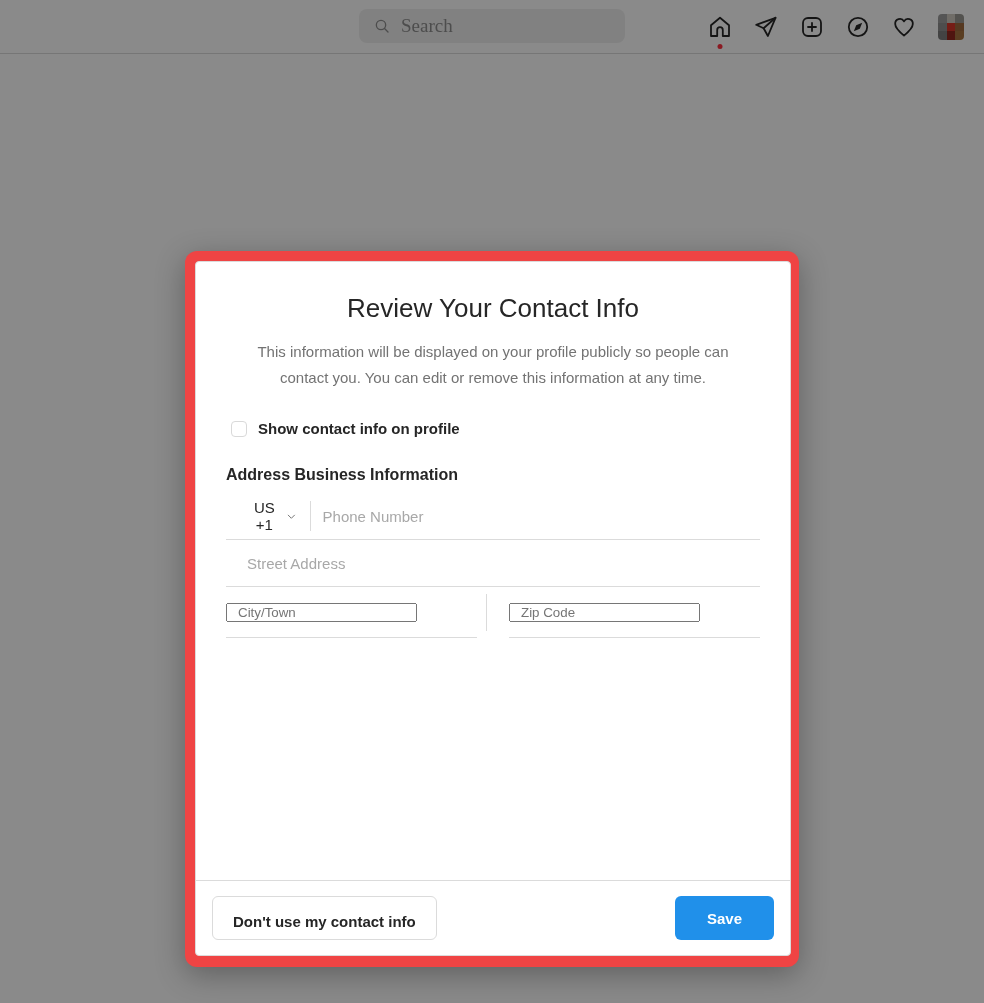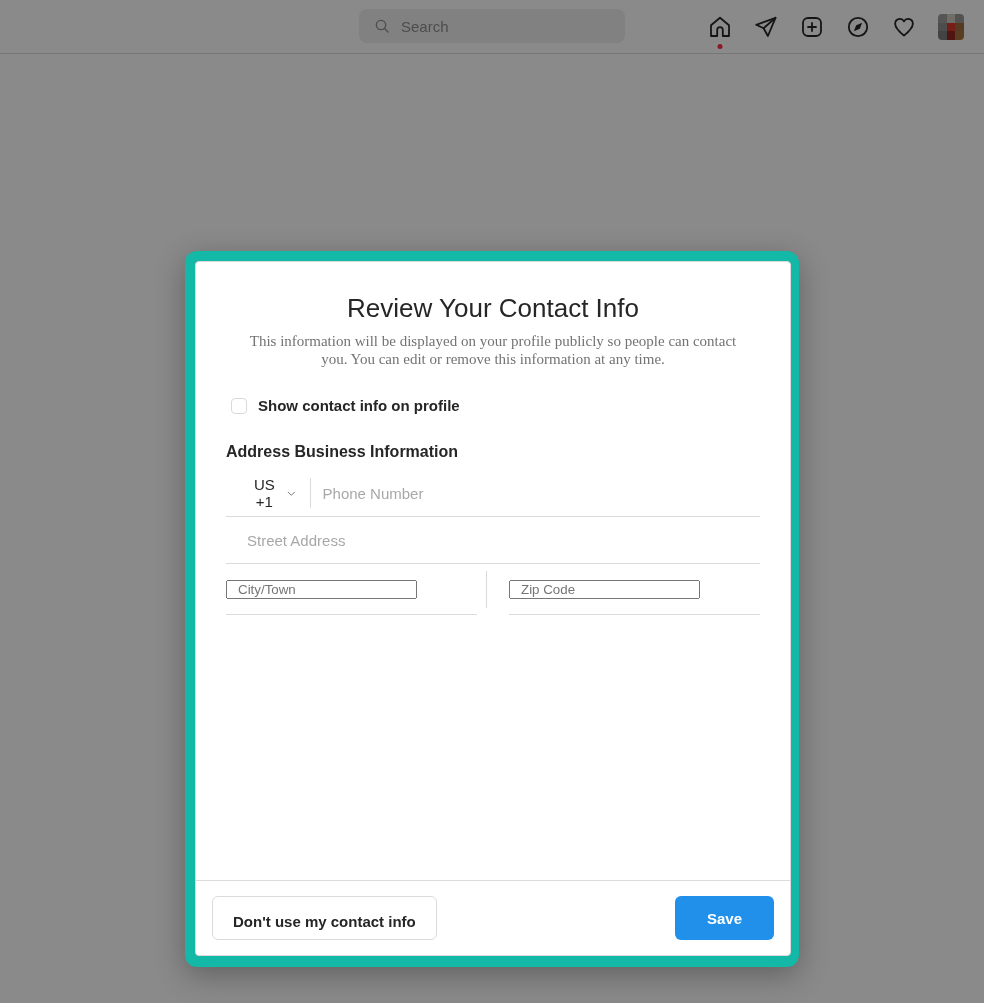--- a/index.html
+++ b/index.html
@@ -29,22 +29,22 @@
   }
   .search {
     position: absolute; left: 50%; top: 9px; transform: translateX(-50%);
     width: 266px; height: 34px;
     background: #efefef; border-radius: 8px;
     display: flex; align-items: center; gap: 11px; padding-left: 15px;
   }
   .search svg { flex: 0 0 auto; }
   .search input {
     border: none; outline: none; background: transparent;
-    font-family: Liberation Sans, sans-serif;
-    font-size: 15px; color: #262626; width: 200px;
+    font-family: Liberation Serif, serif;
+    font-size: 19px; color: #262626; width: 200px;
   }
   .search input::placeholder { color: #8e8e8e; }
   .nav-icons {
     position: absolute; right: 20px; top: 0; height: 54px;
     display: flex; align-items: center; gap: 22px;
   }
   .nav-ic {
     position: relative; width: 24px; height: 24px; cursor: pointer;
     display: flex; align-items: center; justify-content: center;
   }
@@ -68,40 +68,39 @@
   .overlay {
     position: absolute; inset: 0;
     background: rgba(0, 0, 0, 0.46);
     z-index: 10;
   }
 
   
   .modal {
     position: absolute; left: 185px; top: 251px;
     width: 614px; height: 716px;
-    background: #14b8a6; border-radius: 12px;
+    background: #ef4444; border-radius: 12px;
     box-shadow: 0 8px 30px rgba(0,0,0,0.30);
     z-index: 20;
   }
   .panel {
     position: absolute; inset: 10px 8px 11px 10px;
     border: 1px solid #dbdbdb; border-radius: 4px;
     display: flex; flex-direction: column;
     background: #ffffff;
   }
   .panel-body { flex: 1 1 auto; padding-top: 31px; overflow: hidden; }
   .modal-title {
     font-size: 26px; font-weight: 400; color: #262626;
     text-align: center; line-height: 30px;
   }
   .modal-desc {
-    margin: 9px auto 0; max-width: 512px;
-    font-size: 15px; line-height: 18px; color: #737373;
+    margin: 16px auto 0; max-width: 512px;
+    font-size: 15px; line-height: 26px; color: #737373;
     text-align: center;
-    font-family: Liberation Serif, serif;
   }
   .check-row {
     margin: 29px 30px 0 35px;
     display: flex; align-items: center; gap: 11px;
     cursor: pointer;
   }
   .checkbox {
     width: 16px; height: 16px; border: 1.5px solid #d9d9d9;
     border-radius: 4px; background: #fff; flex: 0 0 auto;
   }

